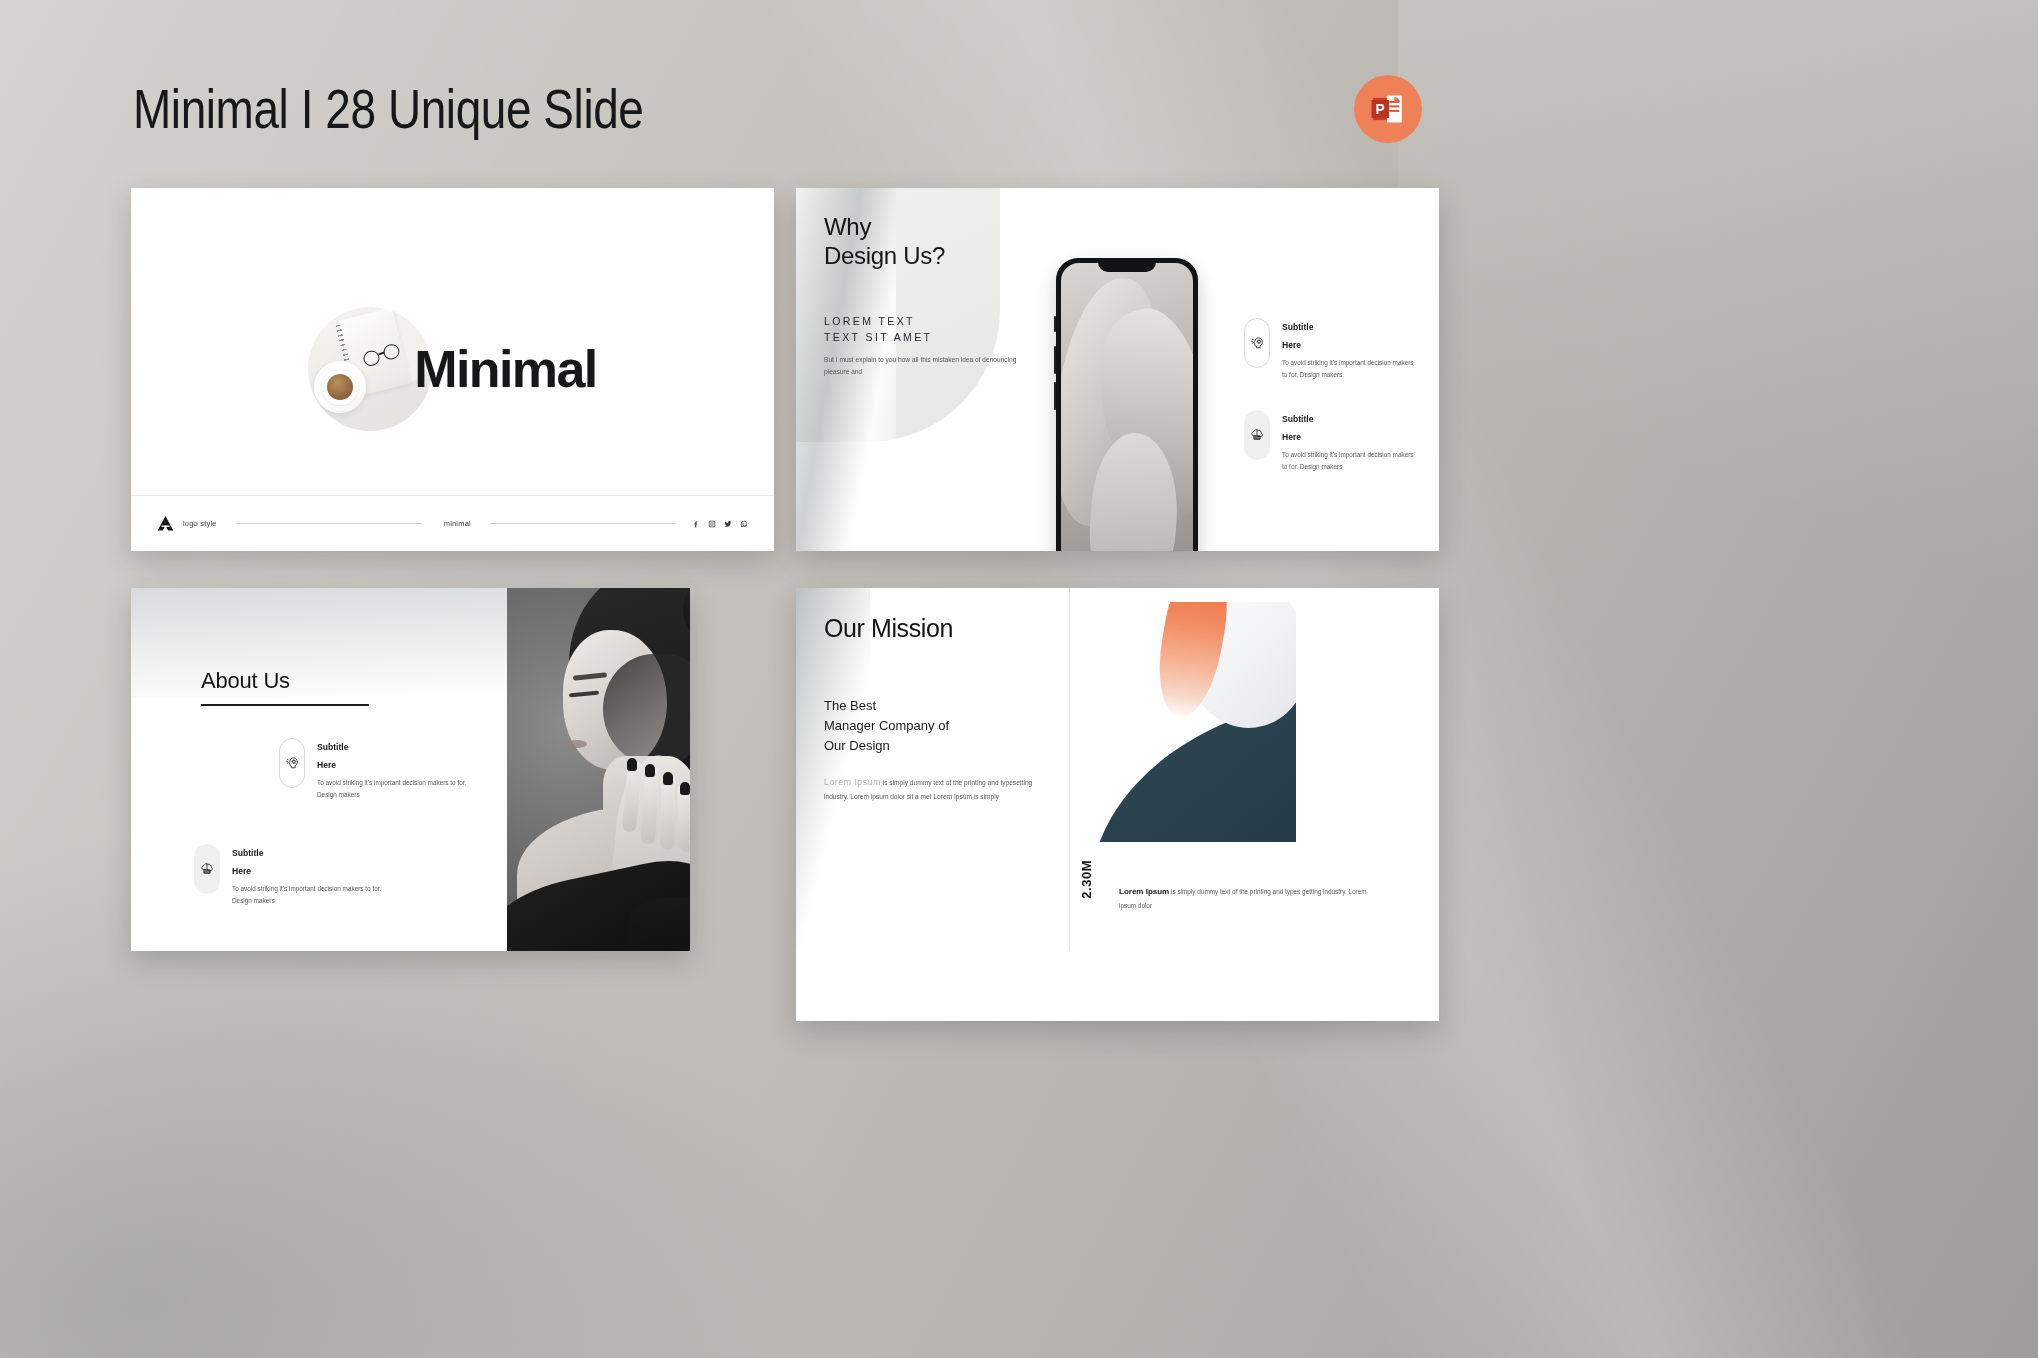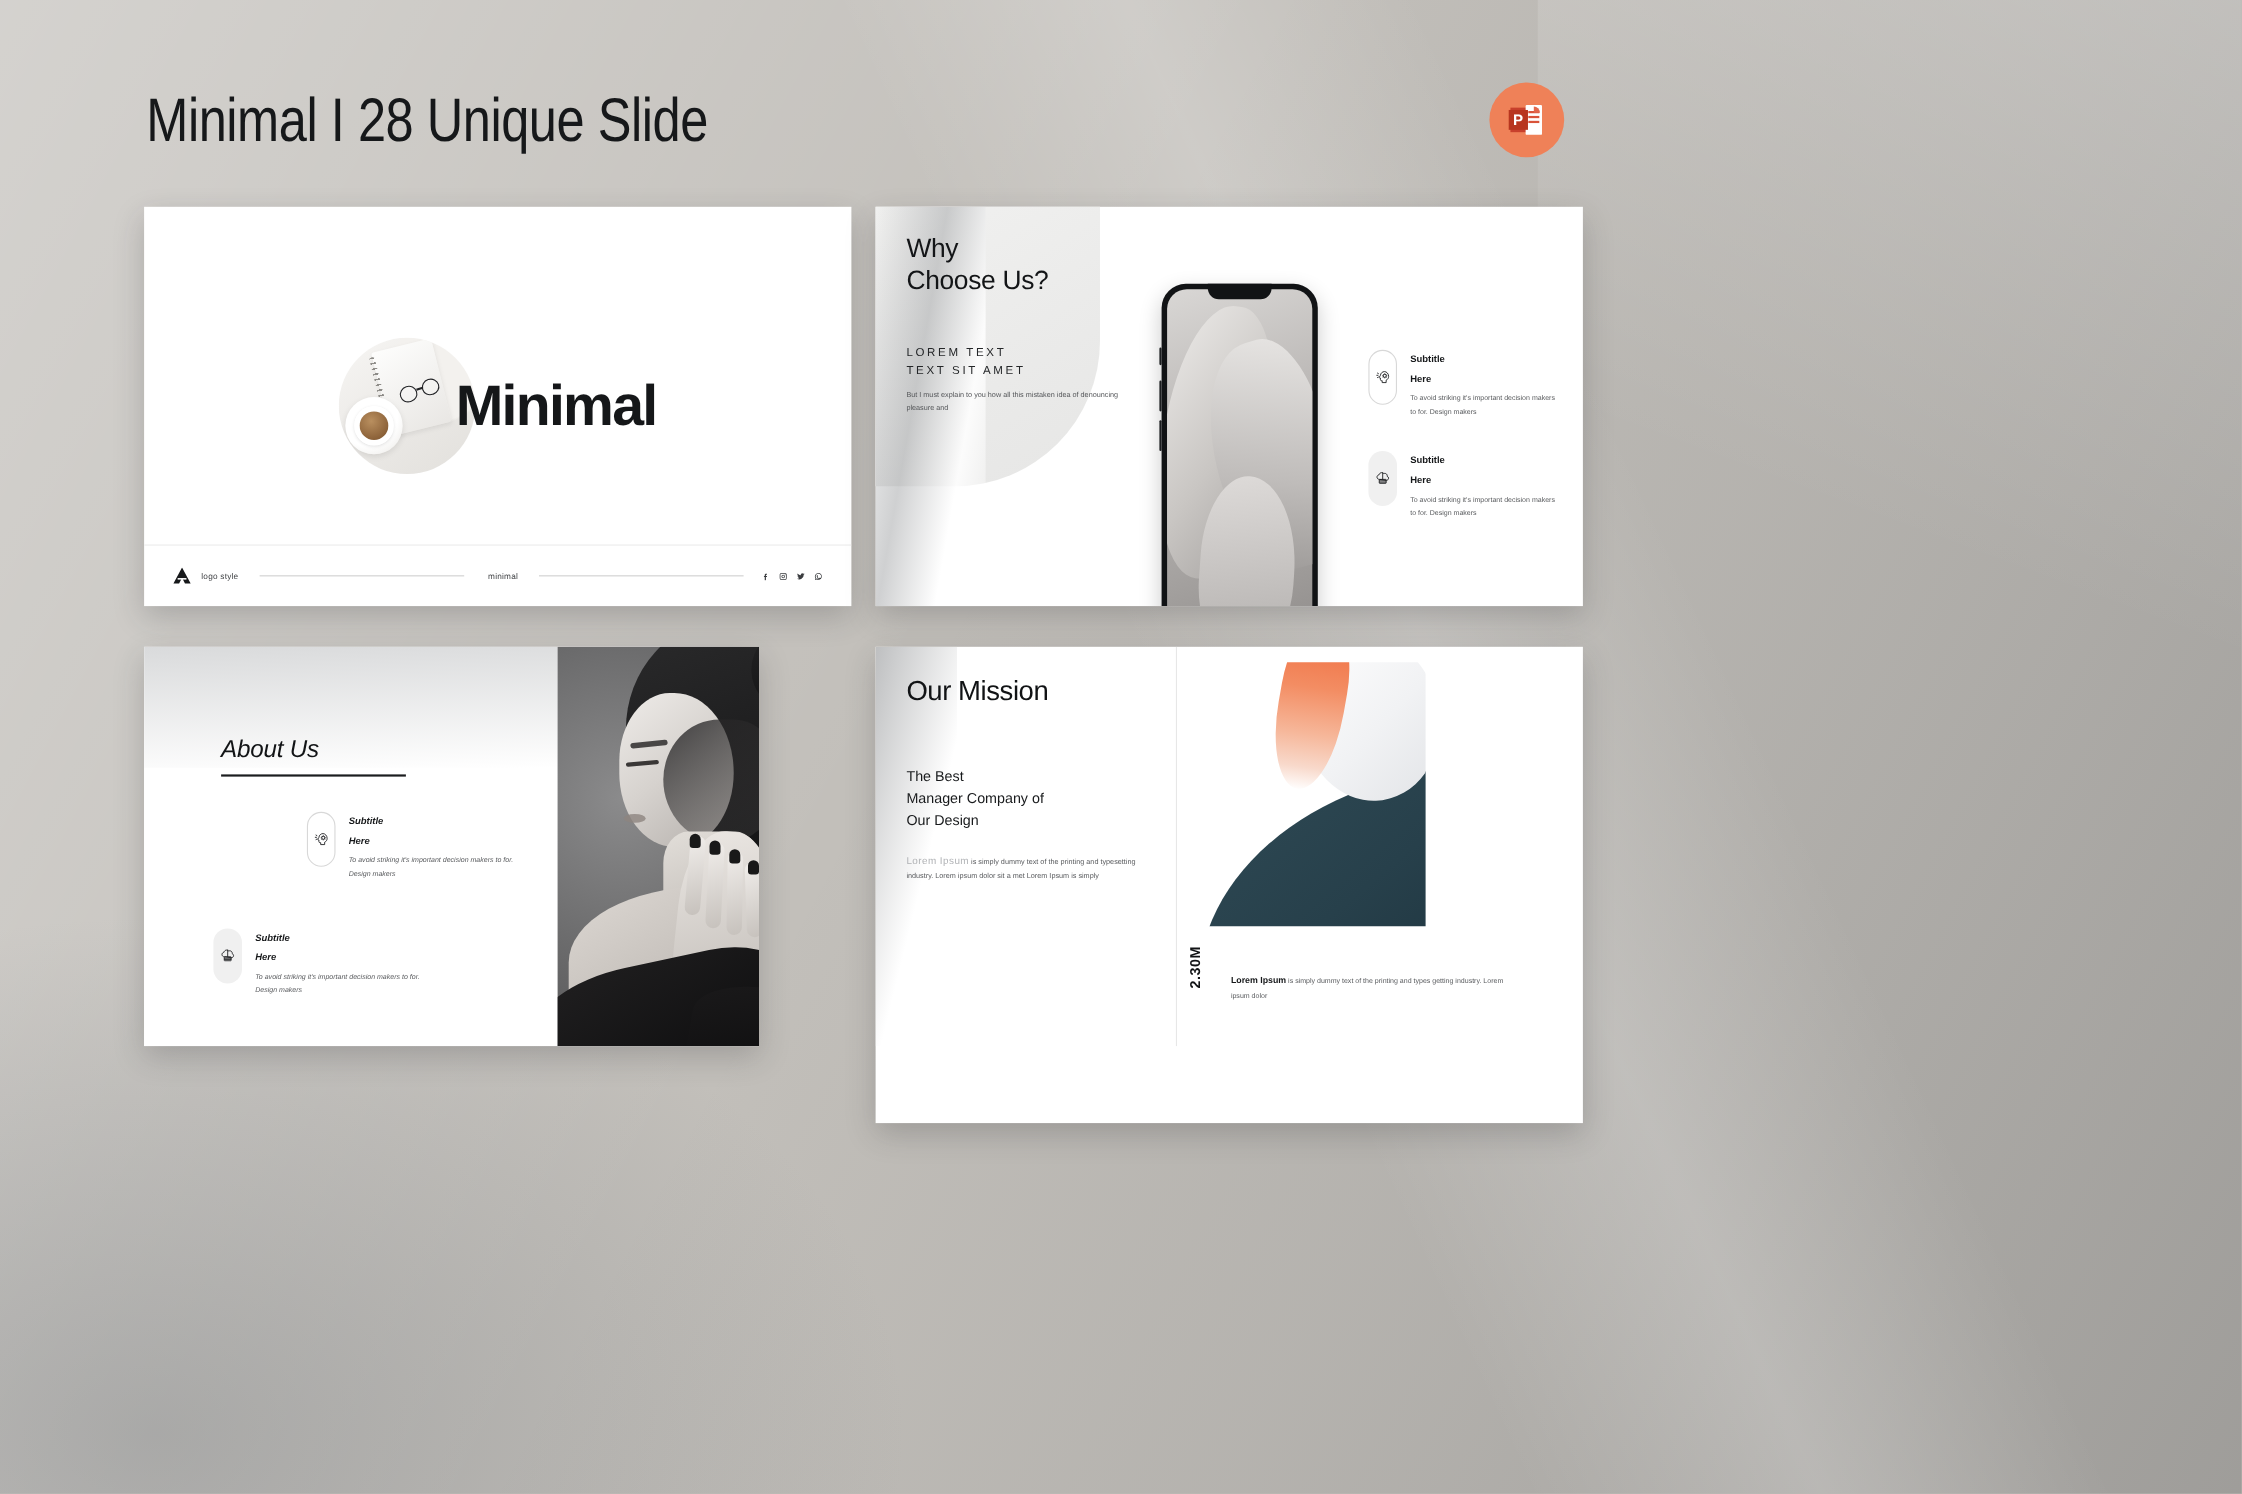--- a/index.html
+++ b/index.html
@@ -49,21 +49,21 @@
   }
   .pp-badge svg{ width:34px; height:34px; display:block; }
 
   
   .slide{
     position:absolute; background:#fff; overflow:hidden;
     box-shadow:0 10px 26px rgba(40,42,45,.22);
   }
   #slide-1{ left:131px; top:188px;  width:643px; height:363px; }
   #slide-2{ left:796px; top:188px;  width:643px; height:363px; }
-  #slide-3{ left:131px; top:588px;  width:559px; height:363px;font-style:italic; }
+  #slide-3{ left:131px; top:588px;  width:559px; height:363px; }
   #slide-4{ left:796px; top:588px;  width:643px; height:433px; }
 
   
   .s1-center{
     position:absolute; left:0; right:0; top:96px; height:170px;
     display:flex; align-items:center; justify-content:center;
   }
   .s1-photo{
     width:124px; height:124px; border-radius:50%; flex:none;
     background:
@@ -408,21 +408,21 @@
     </span>
   </div>
 </div>
 
 <div class="slide" id="slide-2">
   <div class="s2-blob"></div>
   <div class="s2-sheen"></div>
 
   <div class="s2-head">
     <div>Why</div>
-    <div>Choose Us?</div>
+    <div>Design Us?</div>
   </div>
 
   <div class="s2-sub">
     <div>LOREM TEXT</div>
     <div>TEXT SIT AMET</div>
   </div>
 
   <div class="s2-body">But I must explain to you how all this mistaken idea of denouncing pleasure and</div>
 
   <div class="s2-phone">

